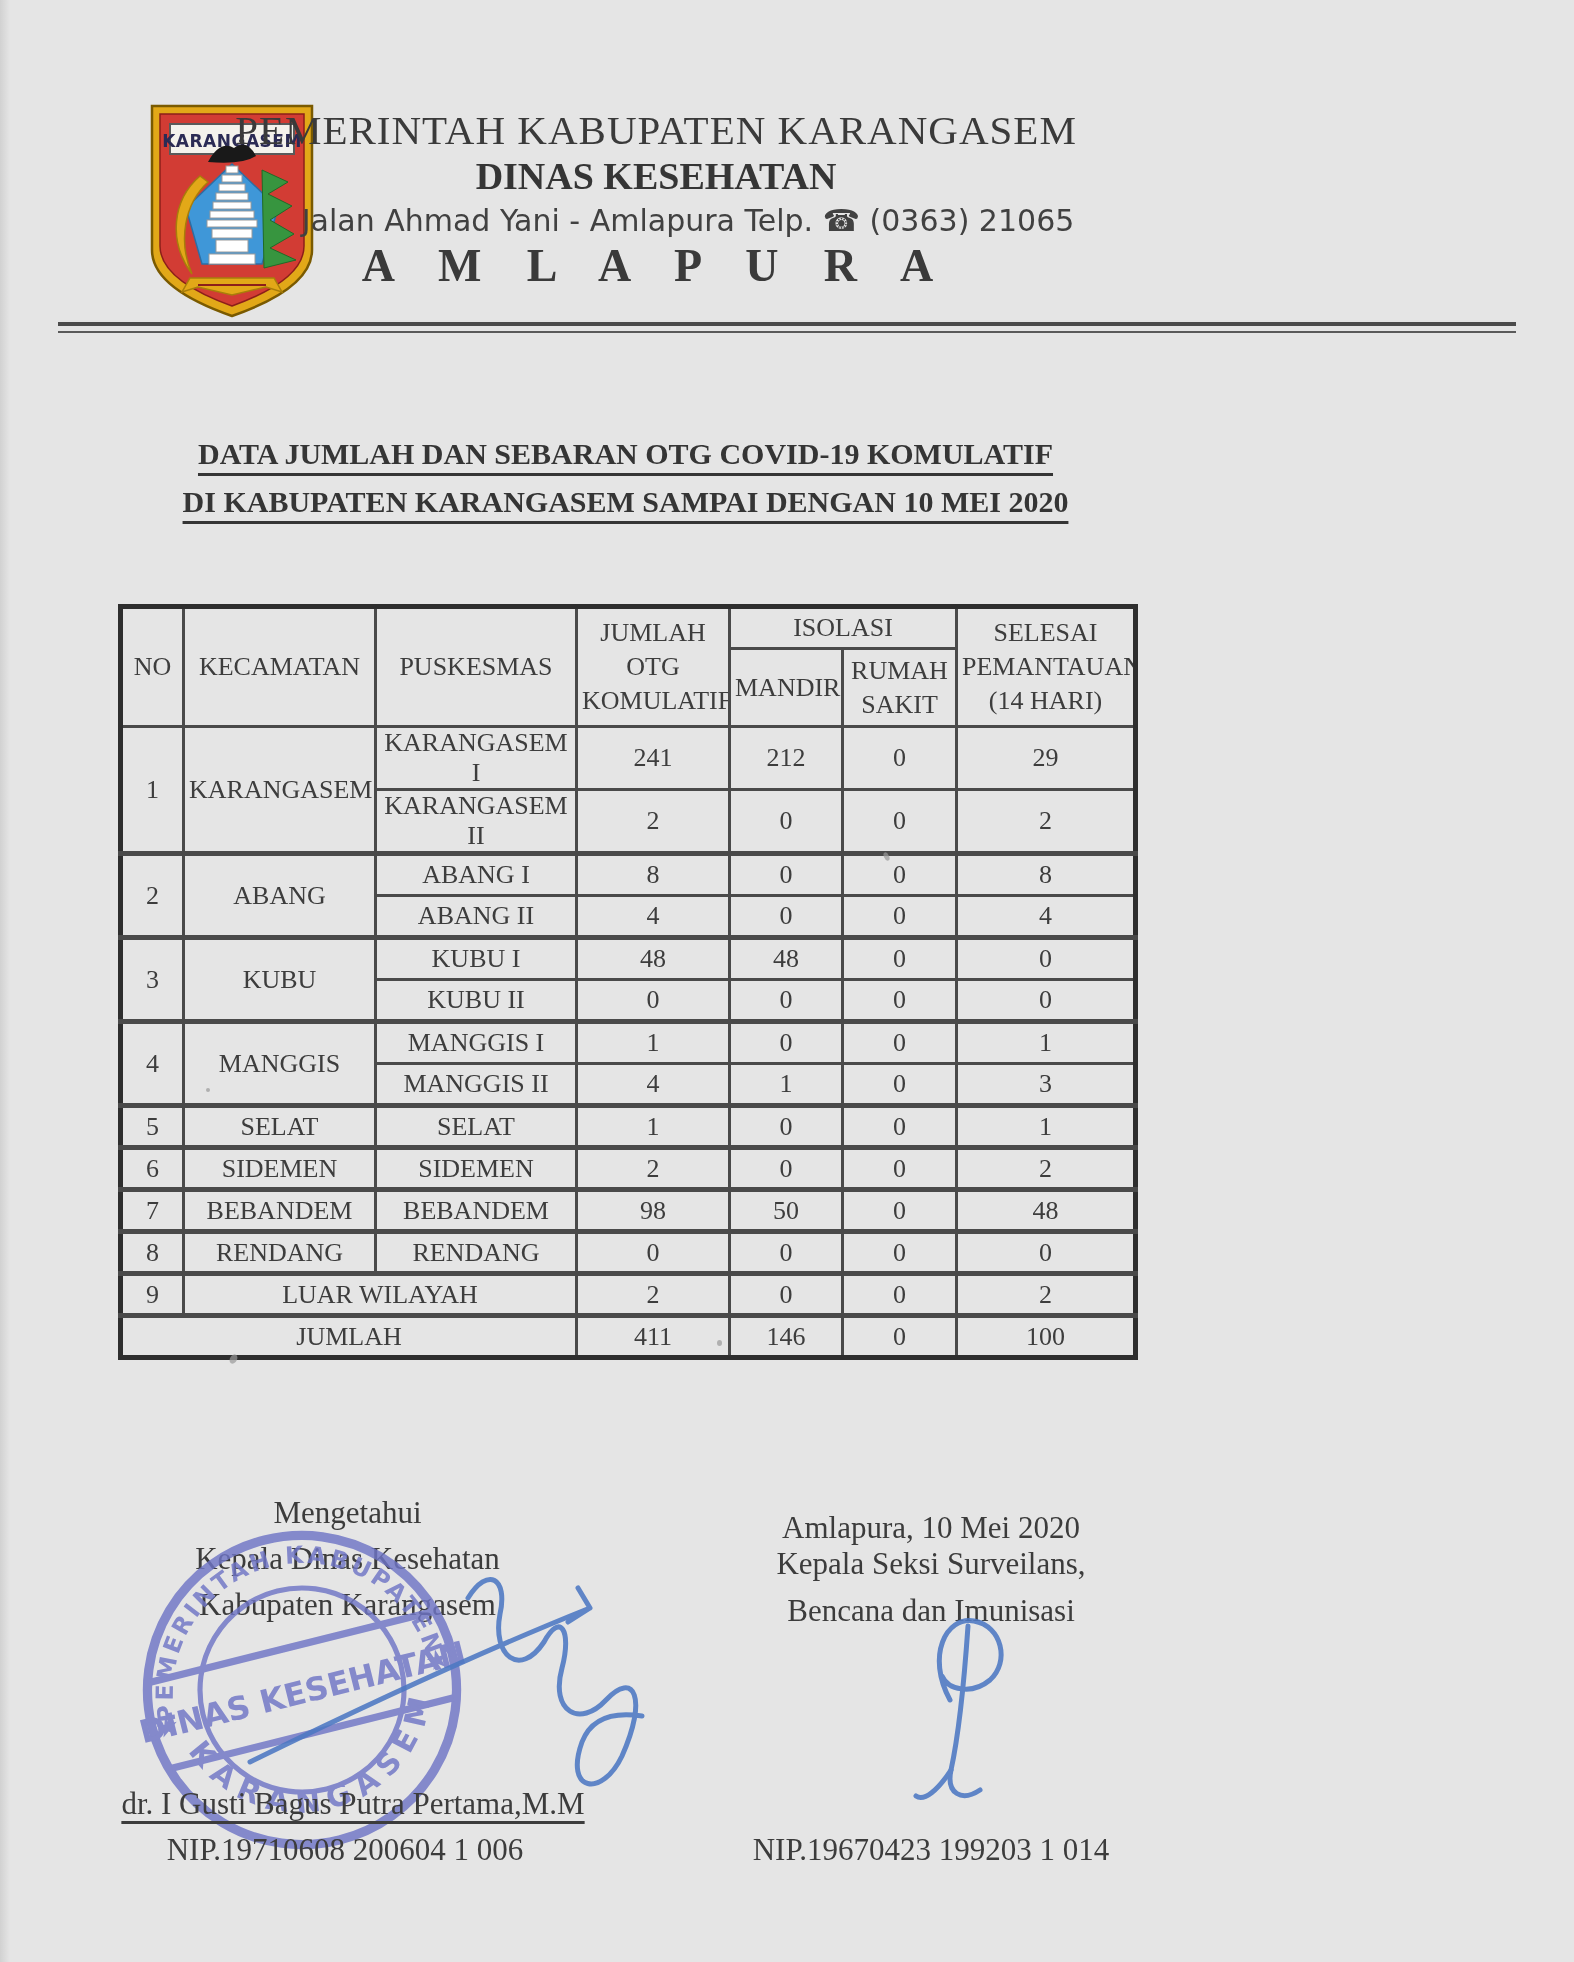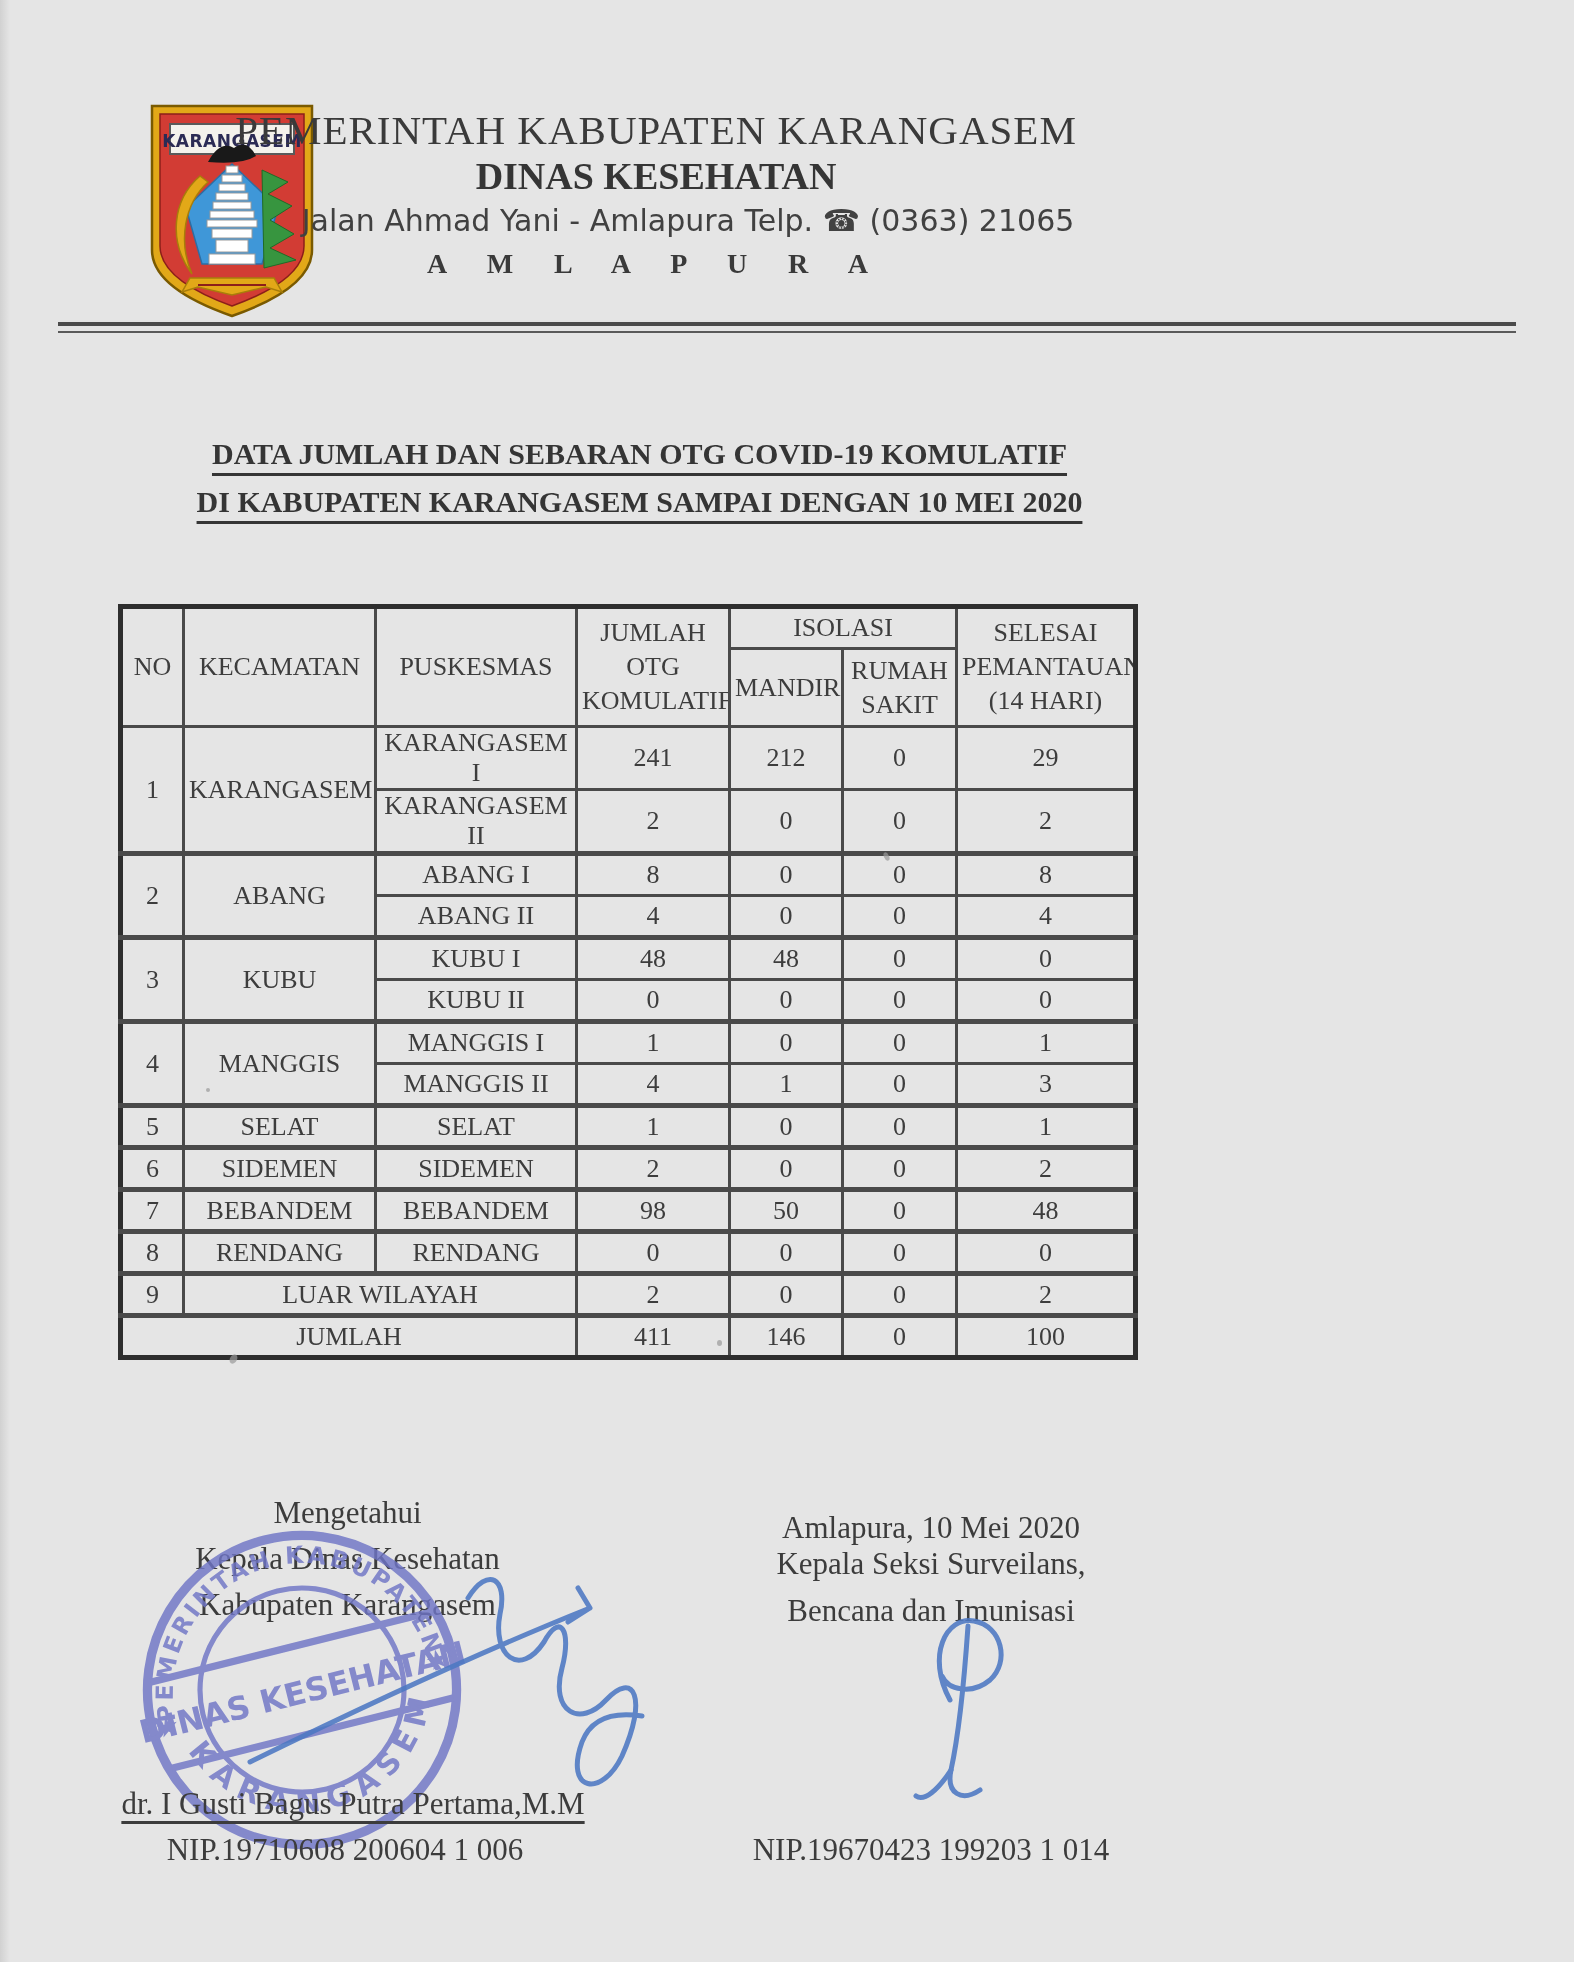--- a/index.html
+++ b/index.html
@@ -10,25 +10,25 @@
   .page{position:absolute;inset:0;background:#e5e5e5;}
   .left-edge{position:absolute;left:0;top:0;width:10px;height:100%;
     background:linear-gradient(to right, rgba(120,120,120,.18), rgba(120,120,120,0));}
   
   .logo{position:absolute;left:146px;top:102px;width:172px;height:218px;}
   .hdr{position:absolute;left:0;top:0;width:1312px;text-align:center;}
   .hl1{position:absolute;top:106px;width:100%;font-size:41px;letter-spacing:1px;color:#3a3a3a;}
   .hl2{position:absolute;top:154px;width:100%;font-size:38px;font-weight:bold;color:#353535;}
   .hl3{position:absolute;top:203px;width:100%;font-size:30px;font-family:"DejaVu Sans",sans-serif;color:#414141;margin-left:32px;}
   .hl3 .phone{font-size:30px;}
-  .hl4{position:absolute;top:248px;width:100%;font-size:28px;font-weight:bold;letter-spacing:17px;color:#3a3a3a;}
+  .hl4{position:absolute;top:239px;width:100%;font-size:46px;font-weight:bold;letter-spacing:17px;color:#3a3a3a;}
   .rule{position:absolute;left:58px;top:322px;width:1458px;height:5px;
     border-top:4px solid #4b4b4b;border-bottom:2px solid #5a5a5a;}
   
-  .doc-title{position:absolute;left:132px;top:430px;width:1015px;text-align:center;
+  .doc-title{position:absolute;left:118px;top:430px;width:1015px;text-align:center;
     font-size:30px;font-weight:bold;line-height:48px;color:#353535;}
   .doc-title span{text-decoration:underline;text-decoration-thickness:2.5px;text-underline-offset:9px;}
   
   table.data{position:absolute;left:118px;top:604px;width:1015px;border-collapse:collapse;
     table-layout:fixed;font-size:26px;color:#3d3d3d;}
   table.data td,table.data th{border:3px solid #4a4a4a;font-weight:normal;
     vertical-align:middle;text-align:center;padding:0 4px;overflow:hidden;}
   table.data{border:5px solid #2e2e2e;}
   table.data thead tr.h1{height:42px;}
   table.data thead tr.h2{height:78px;}

